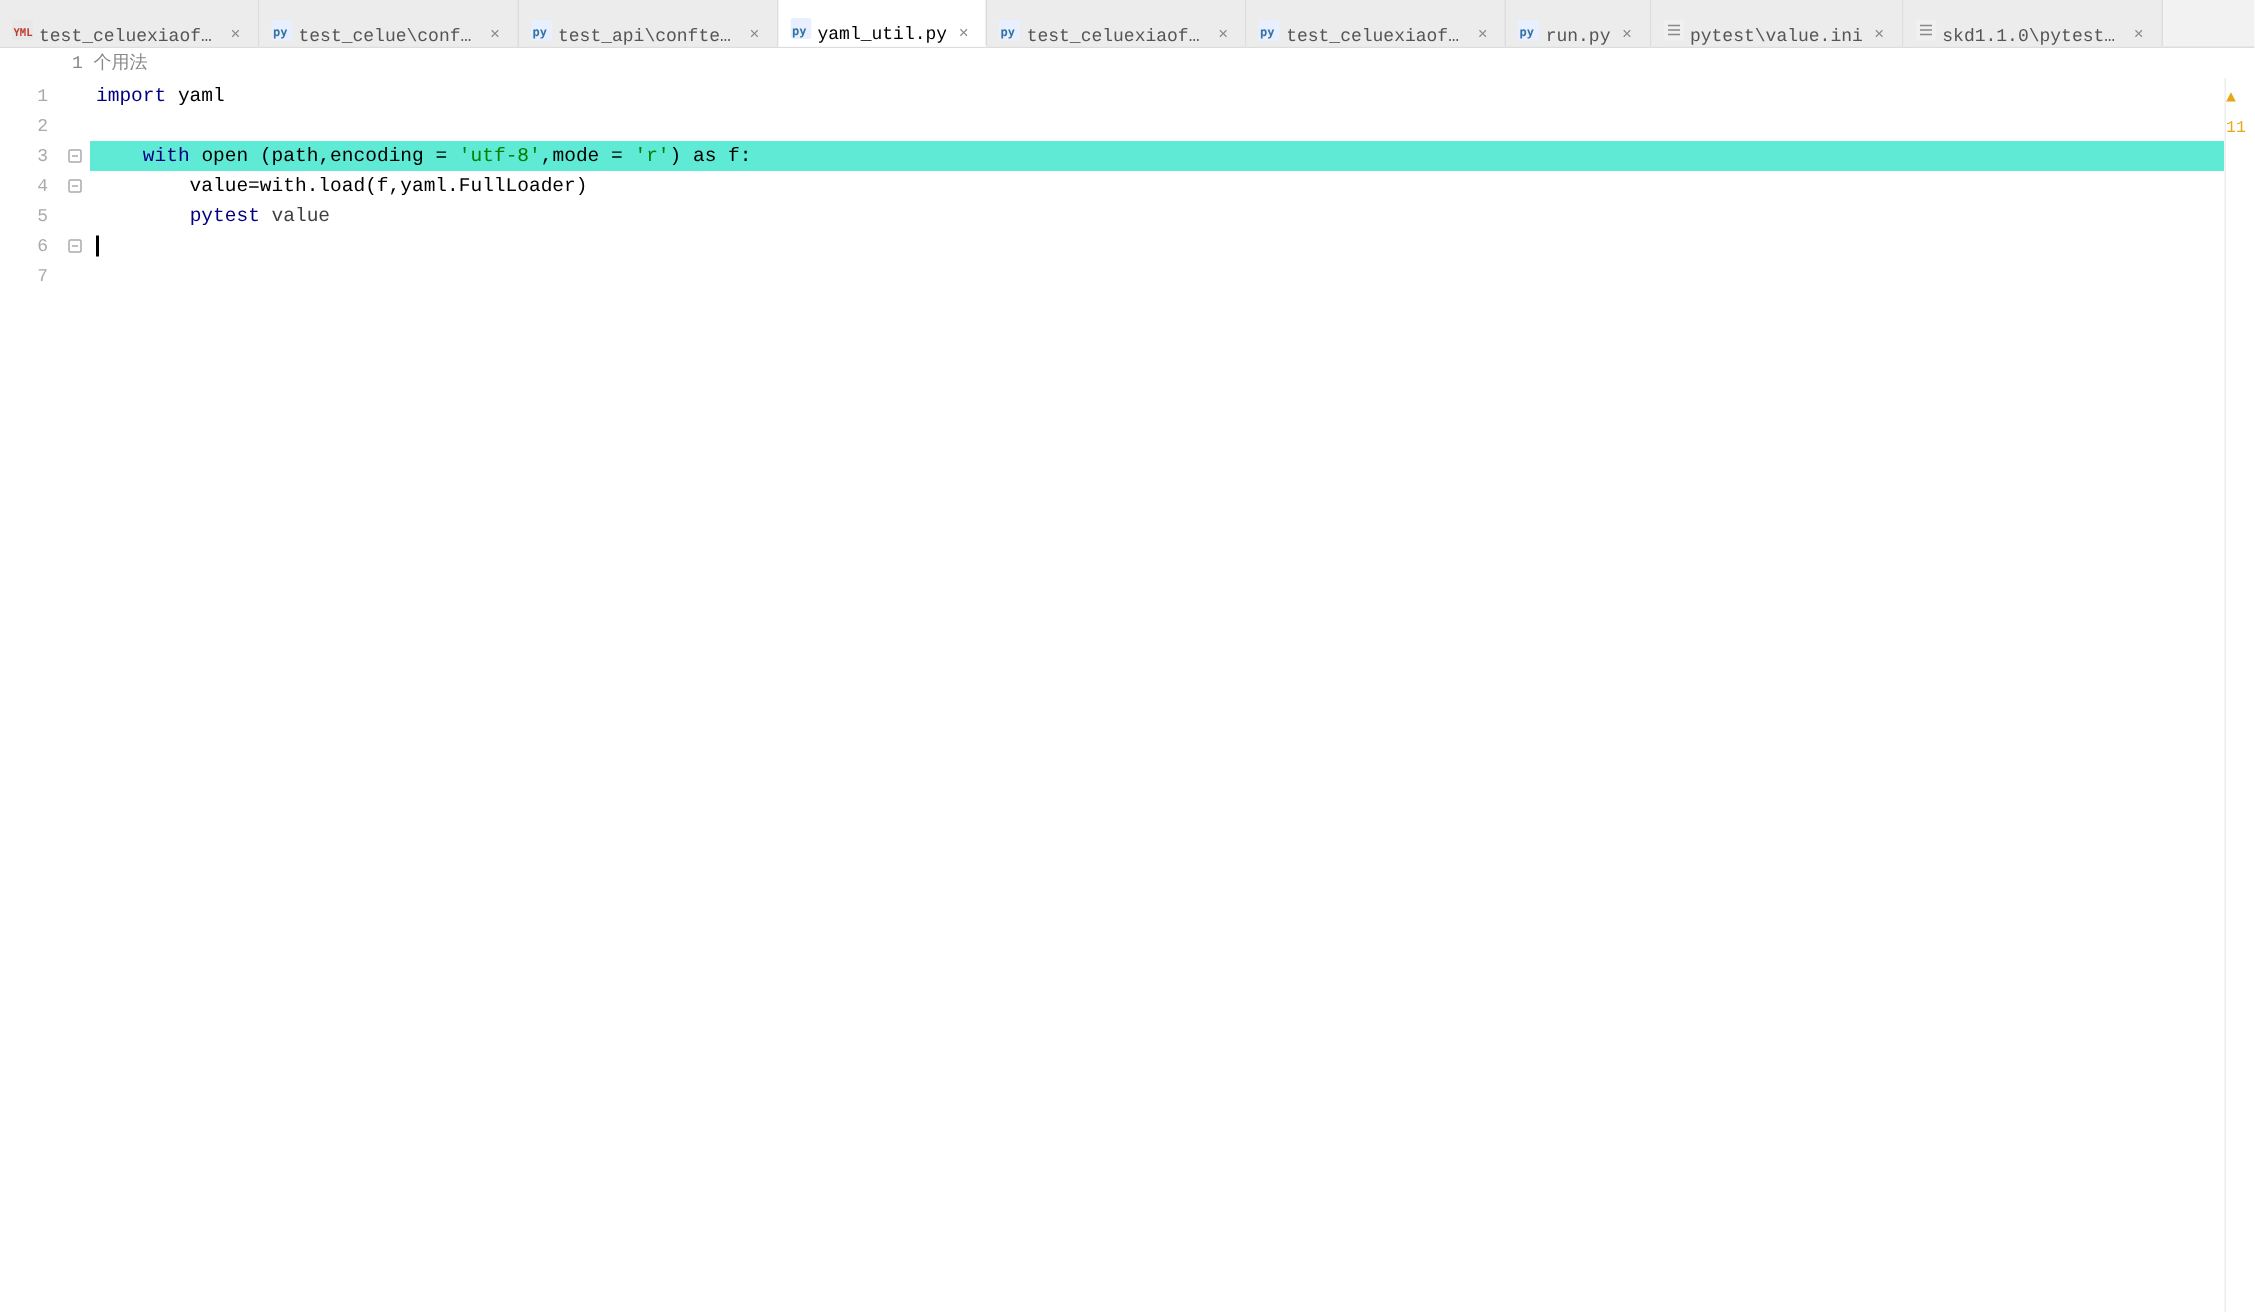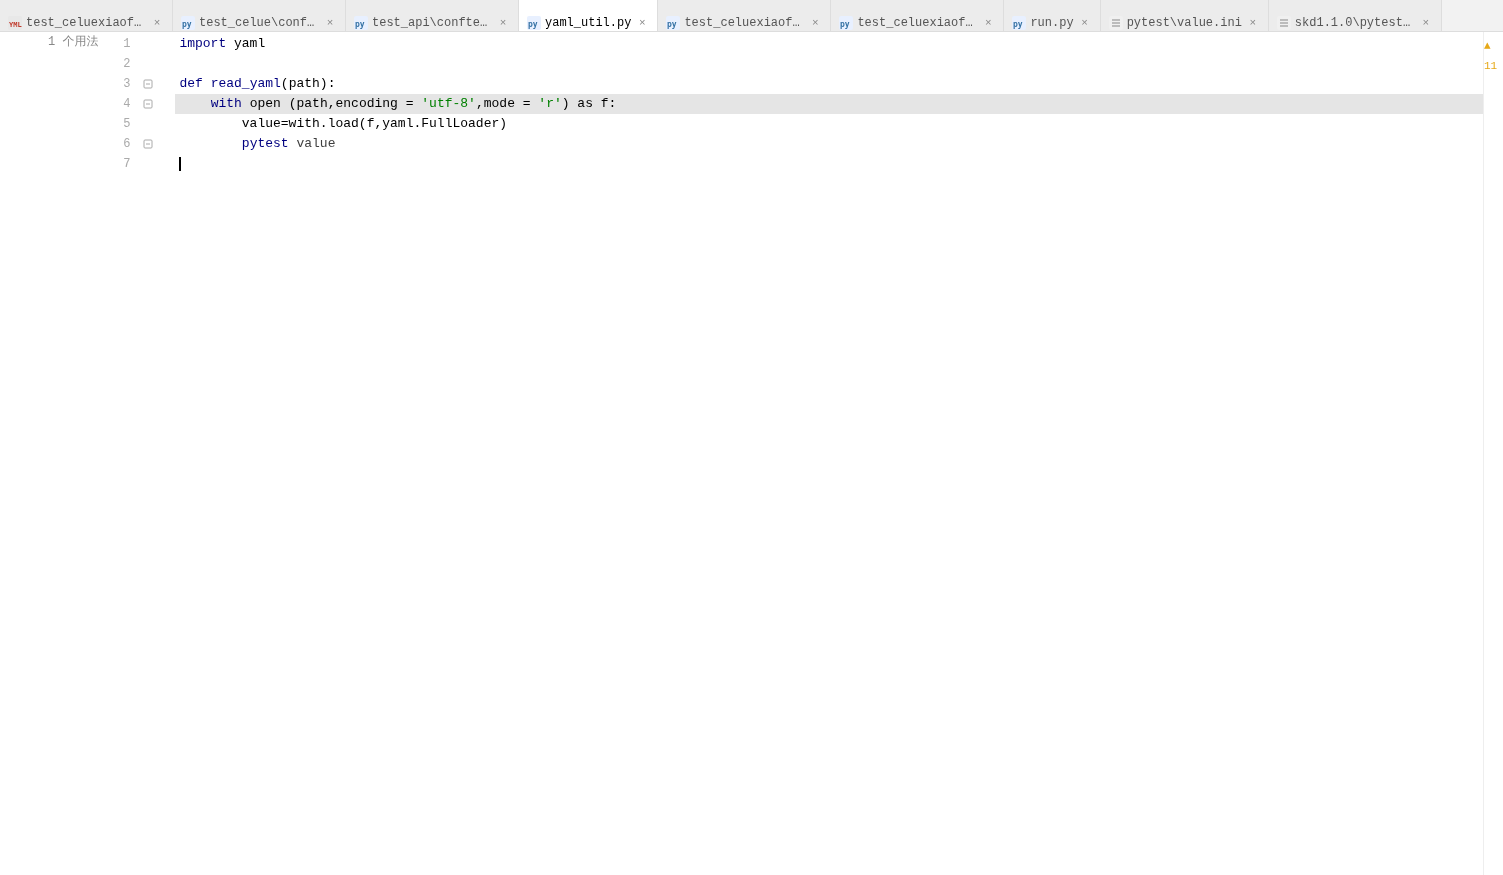--- a/index.html
+++ b/index.html
@@ -22,22 +22,22 @@
       align-items: stretch;
       background: #f2f2f2;
       border-bottom: 1px solid #ddd;
       height: 32px;
       overflow: hidden;
       flex-wrap: nowrap;
     }
 
     .tab {
       display: flex;
-      align-items: flex-start;
-      padding: 16px 8px;
+      align-items: flex-end;
+      padding: 0 8px;
       border-right: 1px solid #ddd;
       font-size: 12px;
       cursor: pointer;
       white-space: nowrap;
       gap: 4px;
       background: #ececec;
       color: #555;
       min-width: 0;
       flex-shrink: 0;
     }
@@ -71,21 +71,21 @@
     
     .editor-container {
       display: flex;
       height: calc(875px - 32px);
       background: #fff;
     }
 
     .editor-main {
       flex: 1;
       display: flex;
-      flex-direction: row;
+      flex-direction: column;
       overflow: hidden;
     }
 
     
     .code-area {
       flex: 1;
       display: flex;
       overflow: hidden;
       font-size: 13px;
       line-height: 20px;
@@ -122,32 +122,31 @@
       align-items: center;
       justify-content: center;
       color: #aaa;
       font-size: 10px;
     }
 
     .code-content {
       flex: 1;
       padding-top: 2px;
       overflow: auto;
-      margin-left: 17px;
     }
 
     .code-line {
       height: 20px;
       line-height: 20px;
       white-space: pre;
       padding-left: 4px;
     }
 
     .code-line.highlight-line {
-      background: #e5e5e5;
+      background: #5eead4;
     }
 
     
     .right-gutter {
       width: 20px;
       background: #fff;
       border-left: 1px solid #eee;
       position: relative;
       flex-shrink: 0;
     }
@@ -298,21 +297,20 @@
               <rect x="1" y="1" width="8" height="8" rx="1" fill="none" stroke="#aaa" stroke-width="1"></rect>
               <line x1="3" y1="5" x2="7" y2="5" stroke="#aaa" stroke-width="1"></line>
             </svg>
           </div>
           <div class="gutter-icon"></div>
         </div>
       <div class="code-content">
 
       <div class="code-line"><span style="color: rgb(0, 0, 128);">import </span><span style="color: rgb(0, 0, 0);">yaml</span></div>
           <div class="code-line"></div>
-          <div class="code-line"><span style="color: rgb(0, 0, 128);">def </span><span style="color: rgb(0, 0, 128);">read_yaml</span><span style="color: rgb(0, 0, 0);">(path):</span></div>
           <div class="code-line highlight-line"><span style="color: rgb(0, 0, 0);">    </span><span style="color: rgb(0, 0, 128);">with</span><span style="color: rgb(0, 0, 0);"> </span><span style="color: rgb(0, 0, 0);">open</span><span style="color: rgb(0, 0, 0);"> (path,</span><span style="color: rgb(0, 0, 0);">encoding</span><span style="color: rgb(0, 0, 0);"> = </span><span style="color: rgb(0, 128, 0);">'utf-8'</span><span style="color: rgb(0, 0, 0);">,</span><span style="color: rgb(0, 0, 0);">mode</span><span style="color: rgb(0, 0, 0);"> = </span><span style="color: rgb(0, 128, 0);">'r'</span><span style="color: rgb(0, 0, 0);">) as f:</span></div>
           <div class="code-line"><span style="color: rgb(0, 0, 0);">        value=with.load(f,yaml.FullLoader)</span></div>
           <div class="code-line"><span style="color: rgb(0, 0, 0);">        </span><span style="color: rgb(0, 0, 128);">pytest</span><span style="color: #404040;"> value</span></div>
           <div class="code-line"><span style="display: inline-block; width: 2px; height: 14px; background: rgb(0, 0, 0); vertical-align: middle;"></span></div>
         </div>
       <div class="right-gutter">
         <div class="warning-badge">▲ 11</div>
       </div>
     </div>
   </div>

